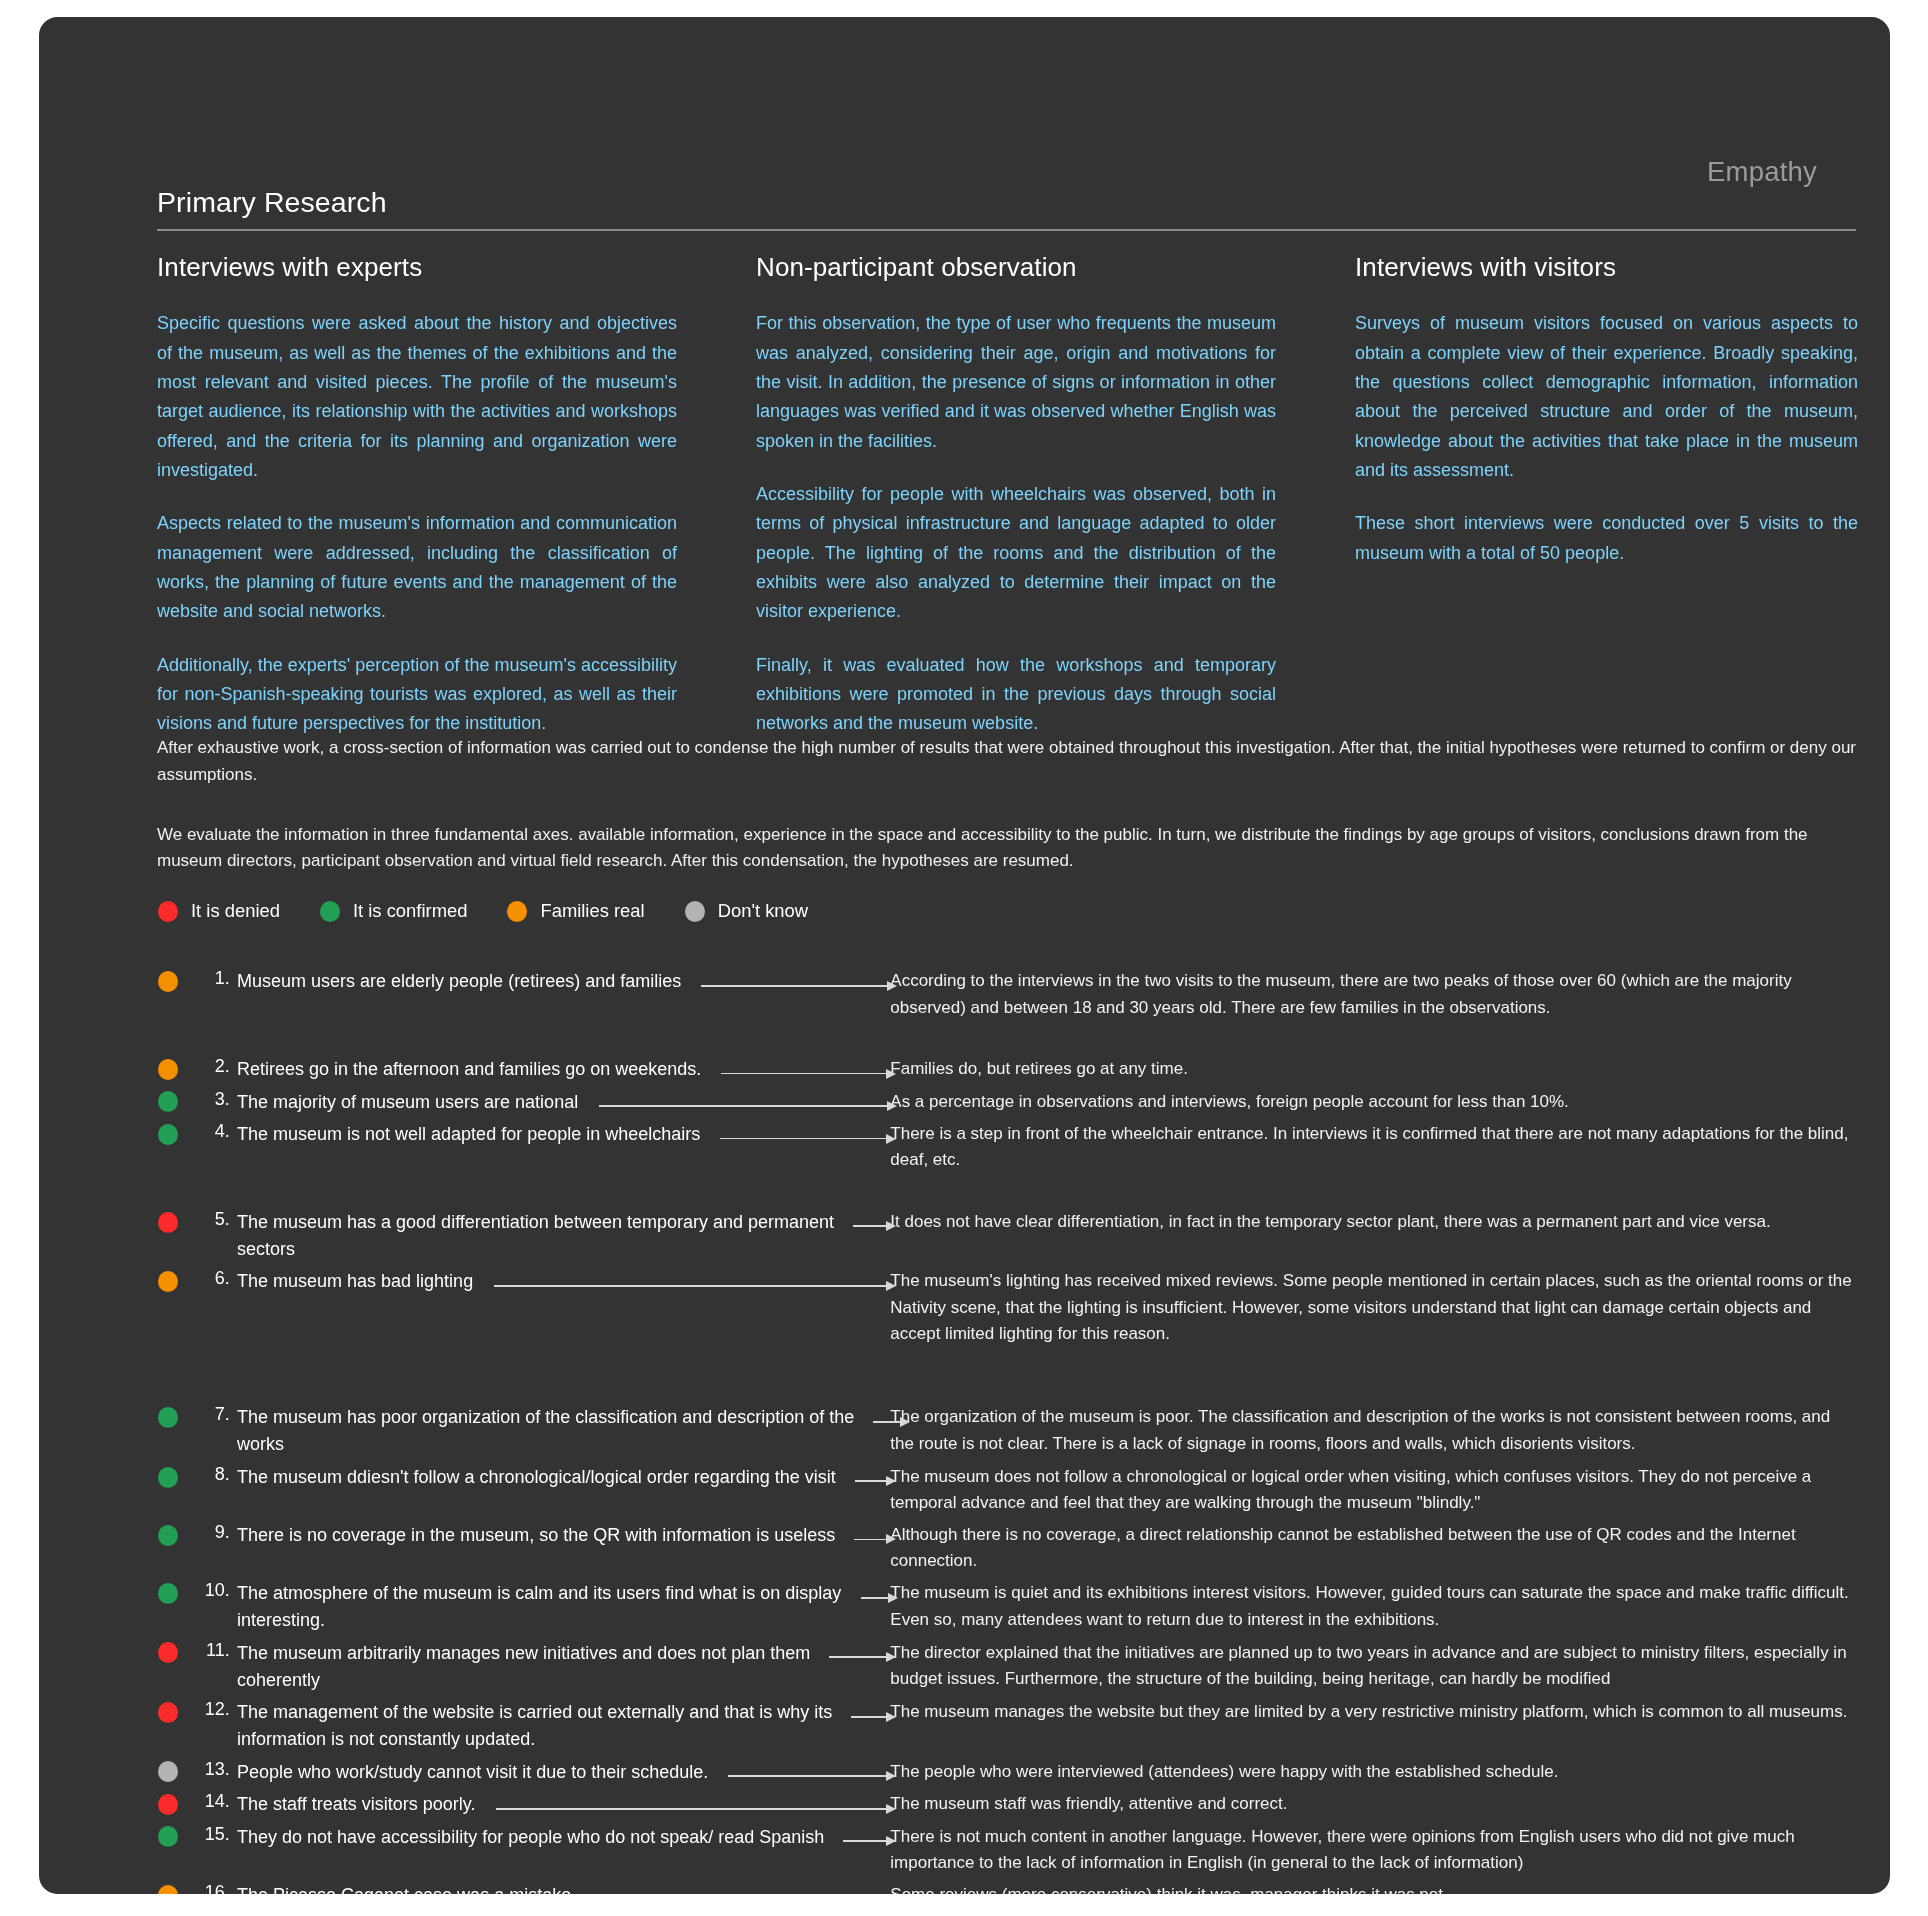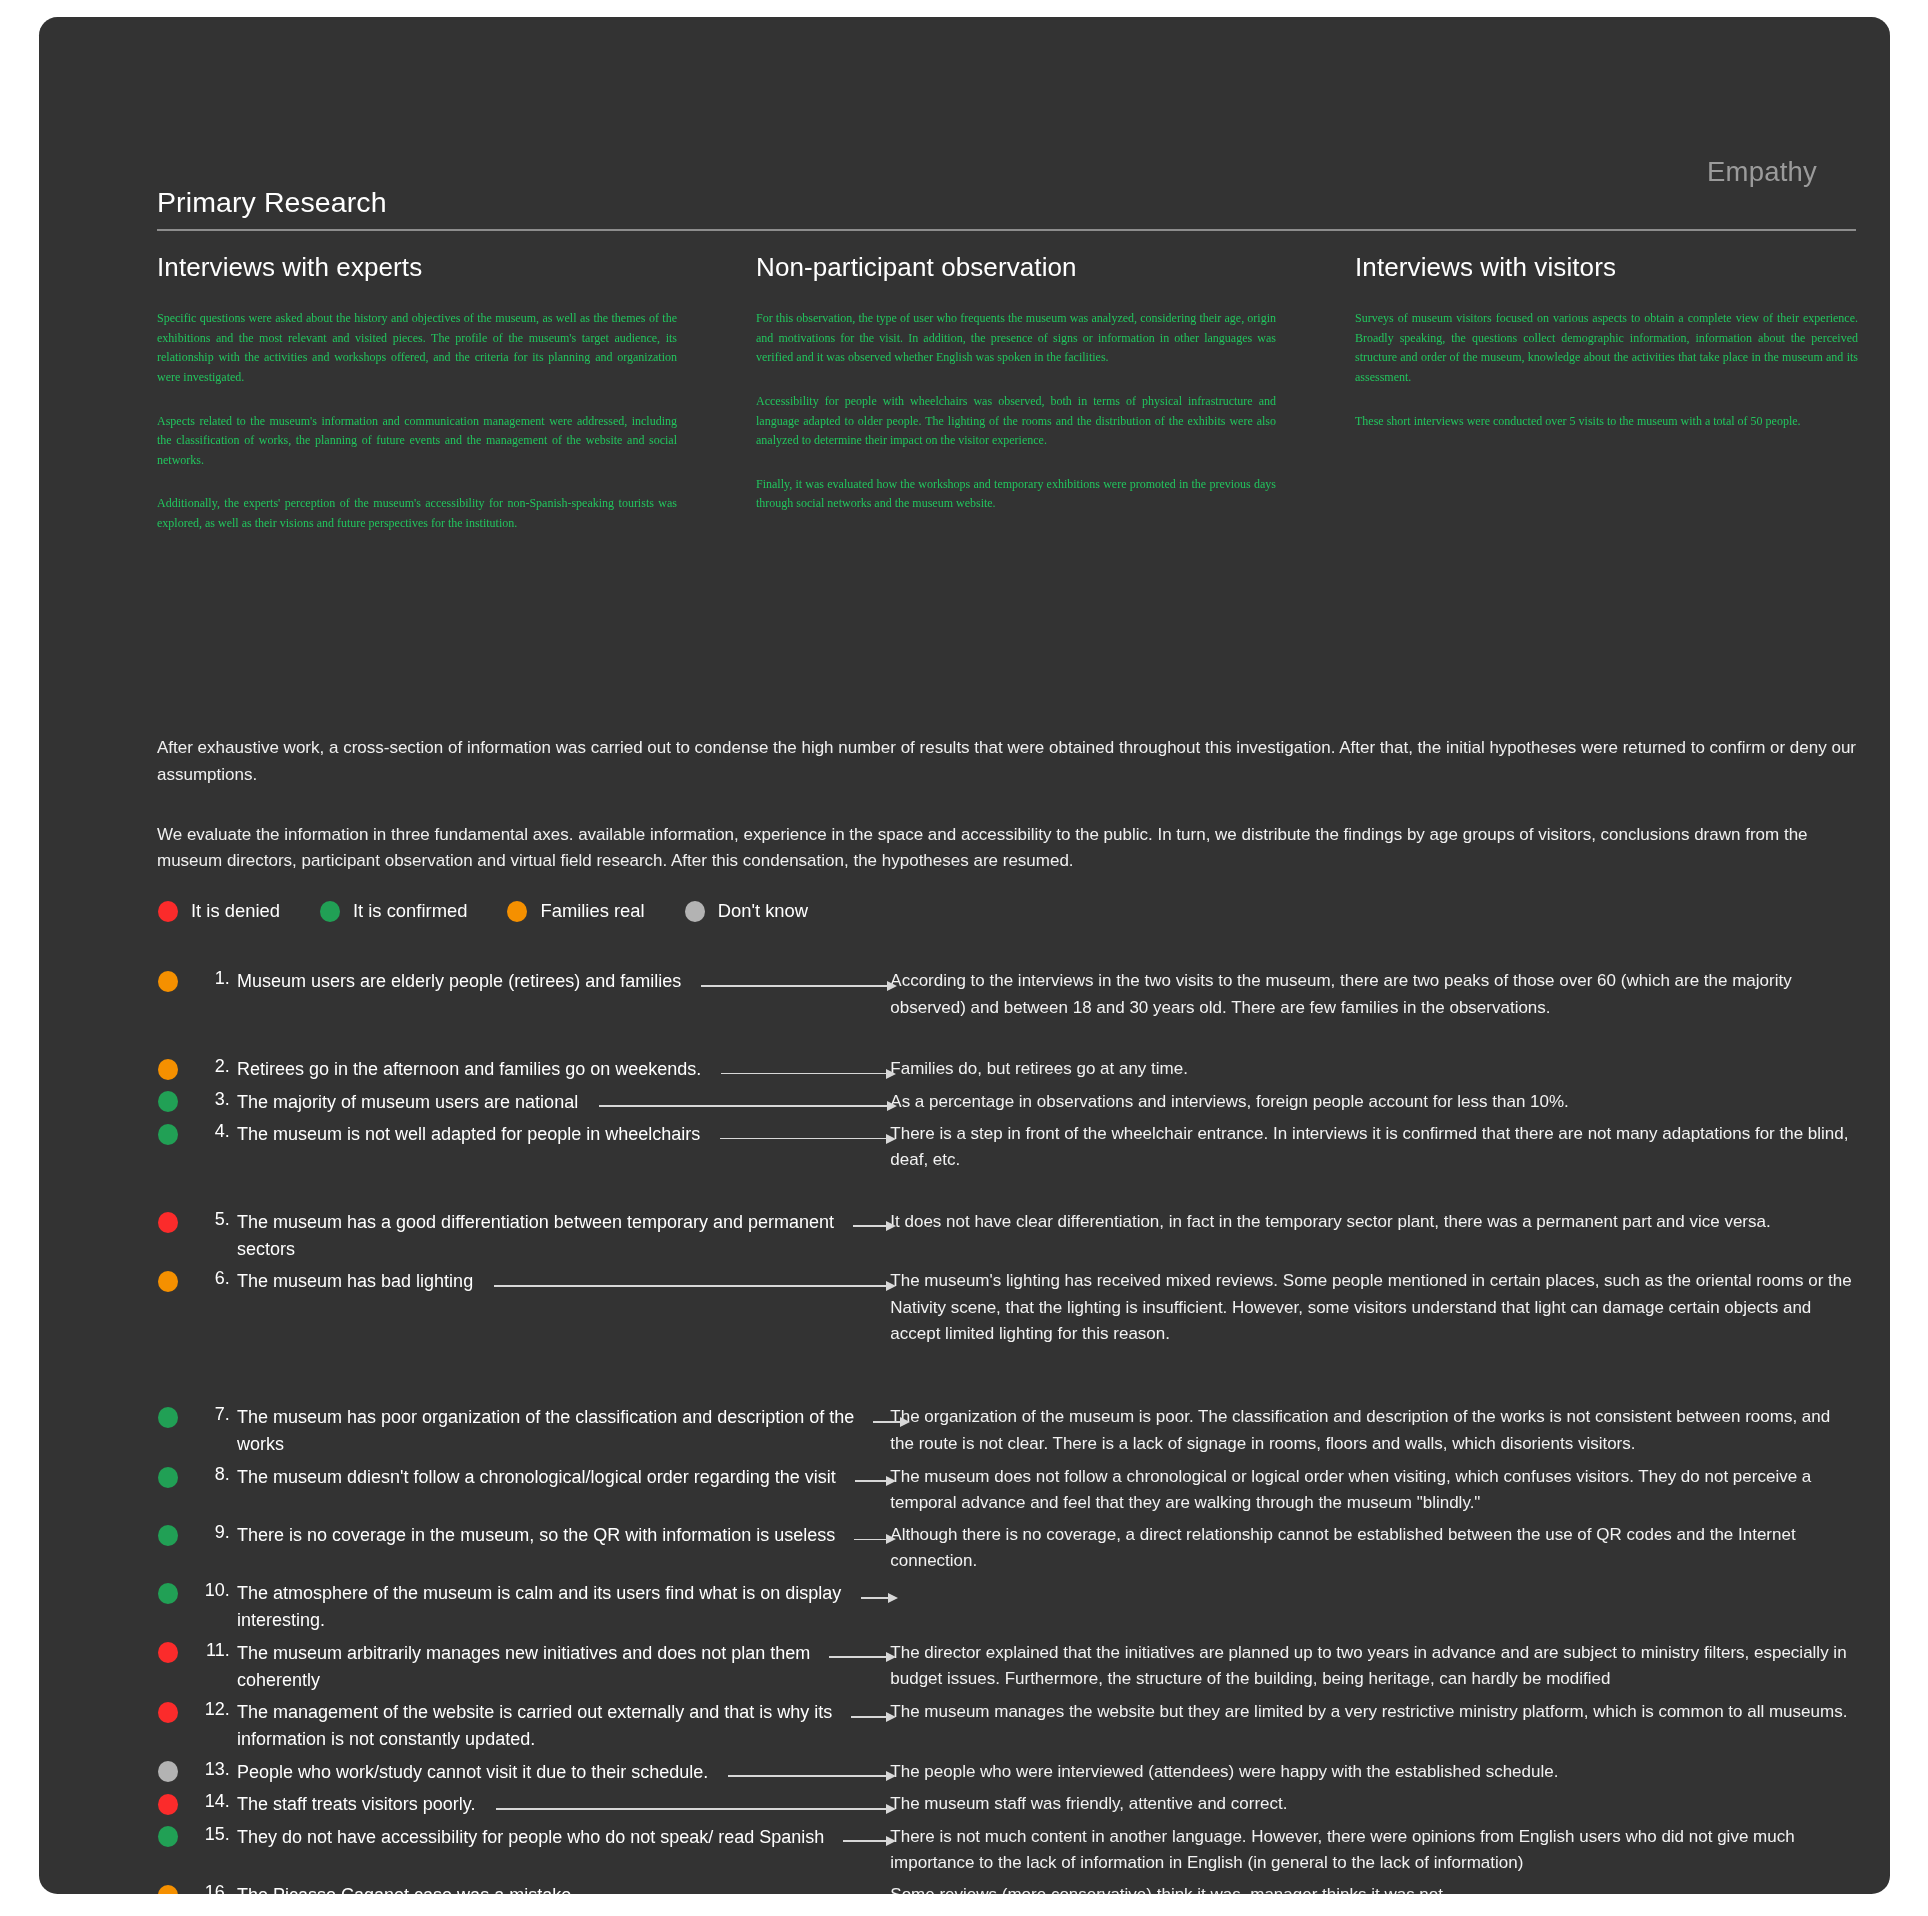--- a/index.html
+++ b/index.html
@@ -60,26 +60,25 @@
   .col { width: 520px; margin-right: 79px; }
   .col:last-child { margin-right: 0; width: 503px; }
   .col h3 {
     font-size: 26px;
     font-weight: normal;
     color: #ffffff;
     letter-spacing: 0.1px;
     margin-bottom: 26px;
   }
   .col p {
-    font-size: 12px;
+    font-size: 18px;
     line-height: 1.63;
-    color: #22c55e;
+    color: #7dd3fc;
     text-align: justify;
     margin-bottom: 24px;
-    font-family: Liberation Serif, serif;
   }
   .col p:last-child { margin-bottom: 0; }
 
   .summary {
     position: absolute;
     left: 118px;
     top: 718px;
     width: 1701px;
   }
   .summary p {
@@ -372,20 +371,21 @@
             <div class="hyp-dot-wrap"><span class="dot" style="background: rgb(33, 160, 85);"></span></div>
             <div class="hyp-num">10.</div>
             <div style="flex: 1 1 auto; position: relative;">
               <div class="hyp-text">The atmosphere of the museum is calm and its users find what is on display interesting.</div>
               <div class="arrow" style="left: 624px; width: 37px;">
                 <div class="shaft"></div>
                 <div class="head"></div>
               </div>
             </div>
           </div>
+          <div class="hyp-right">The museum is quiet and its exhibitions interest visitors. However, guided tours can saturate the space and make traffic difficult. Even so, many attendees want to return due to interest in the exhibitions.</div>
         </div>
         <div class="hyp-row" style="margin-bottom: 5.5px;">
           <div class="hyp-left">
             <div class="hyp-dot-wrap"><span class="dot" style="background: rgb(251, 43, 43);"></span></div>
             <div class="hyp-num">11.</div>
             <div style="flex: 1 1 auto; position: relative;">
               <div class="hyp-text">The museum arbitrarily manages new initiatives and does not plan them coherently</div>
               <div class="arrow" style="left: 592px; width: 67px;">
                 <div class="shaft"></div>
                 <div class="head"></div>

